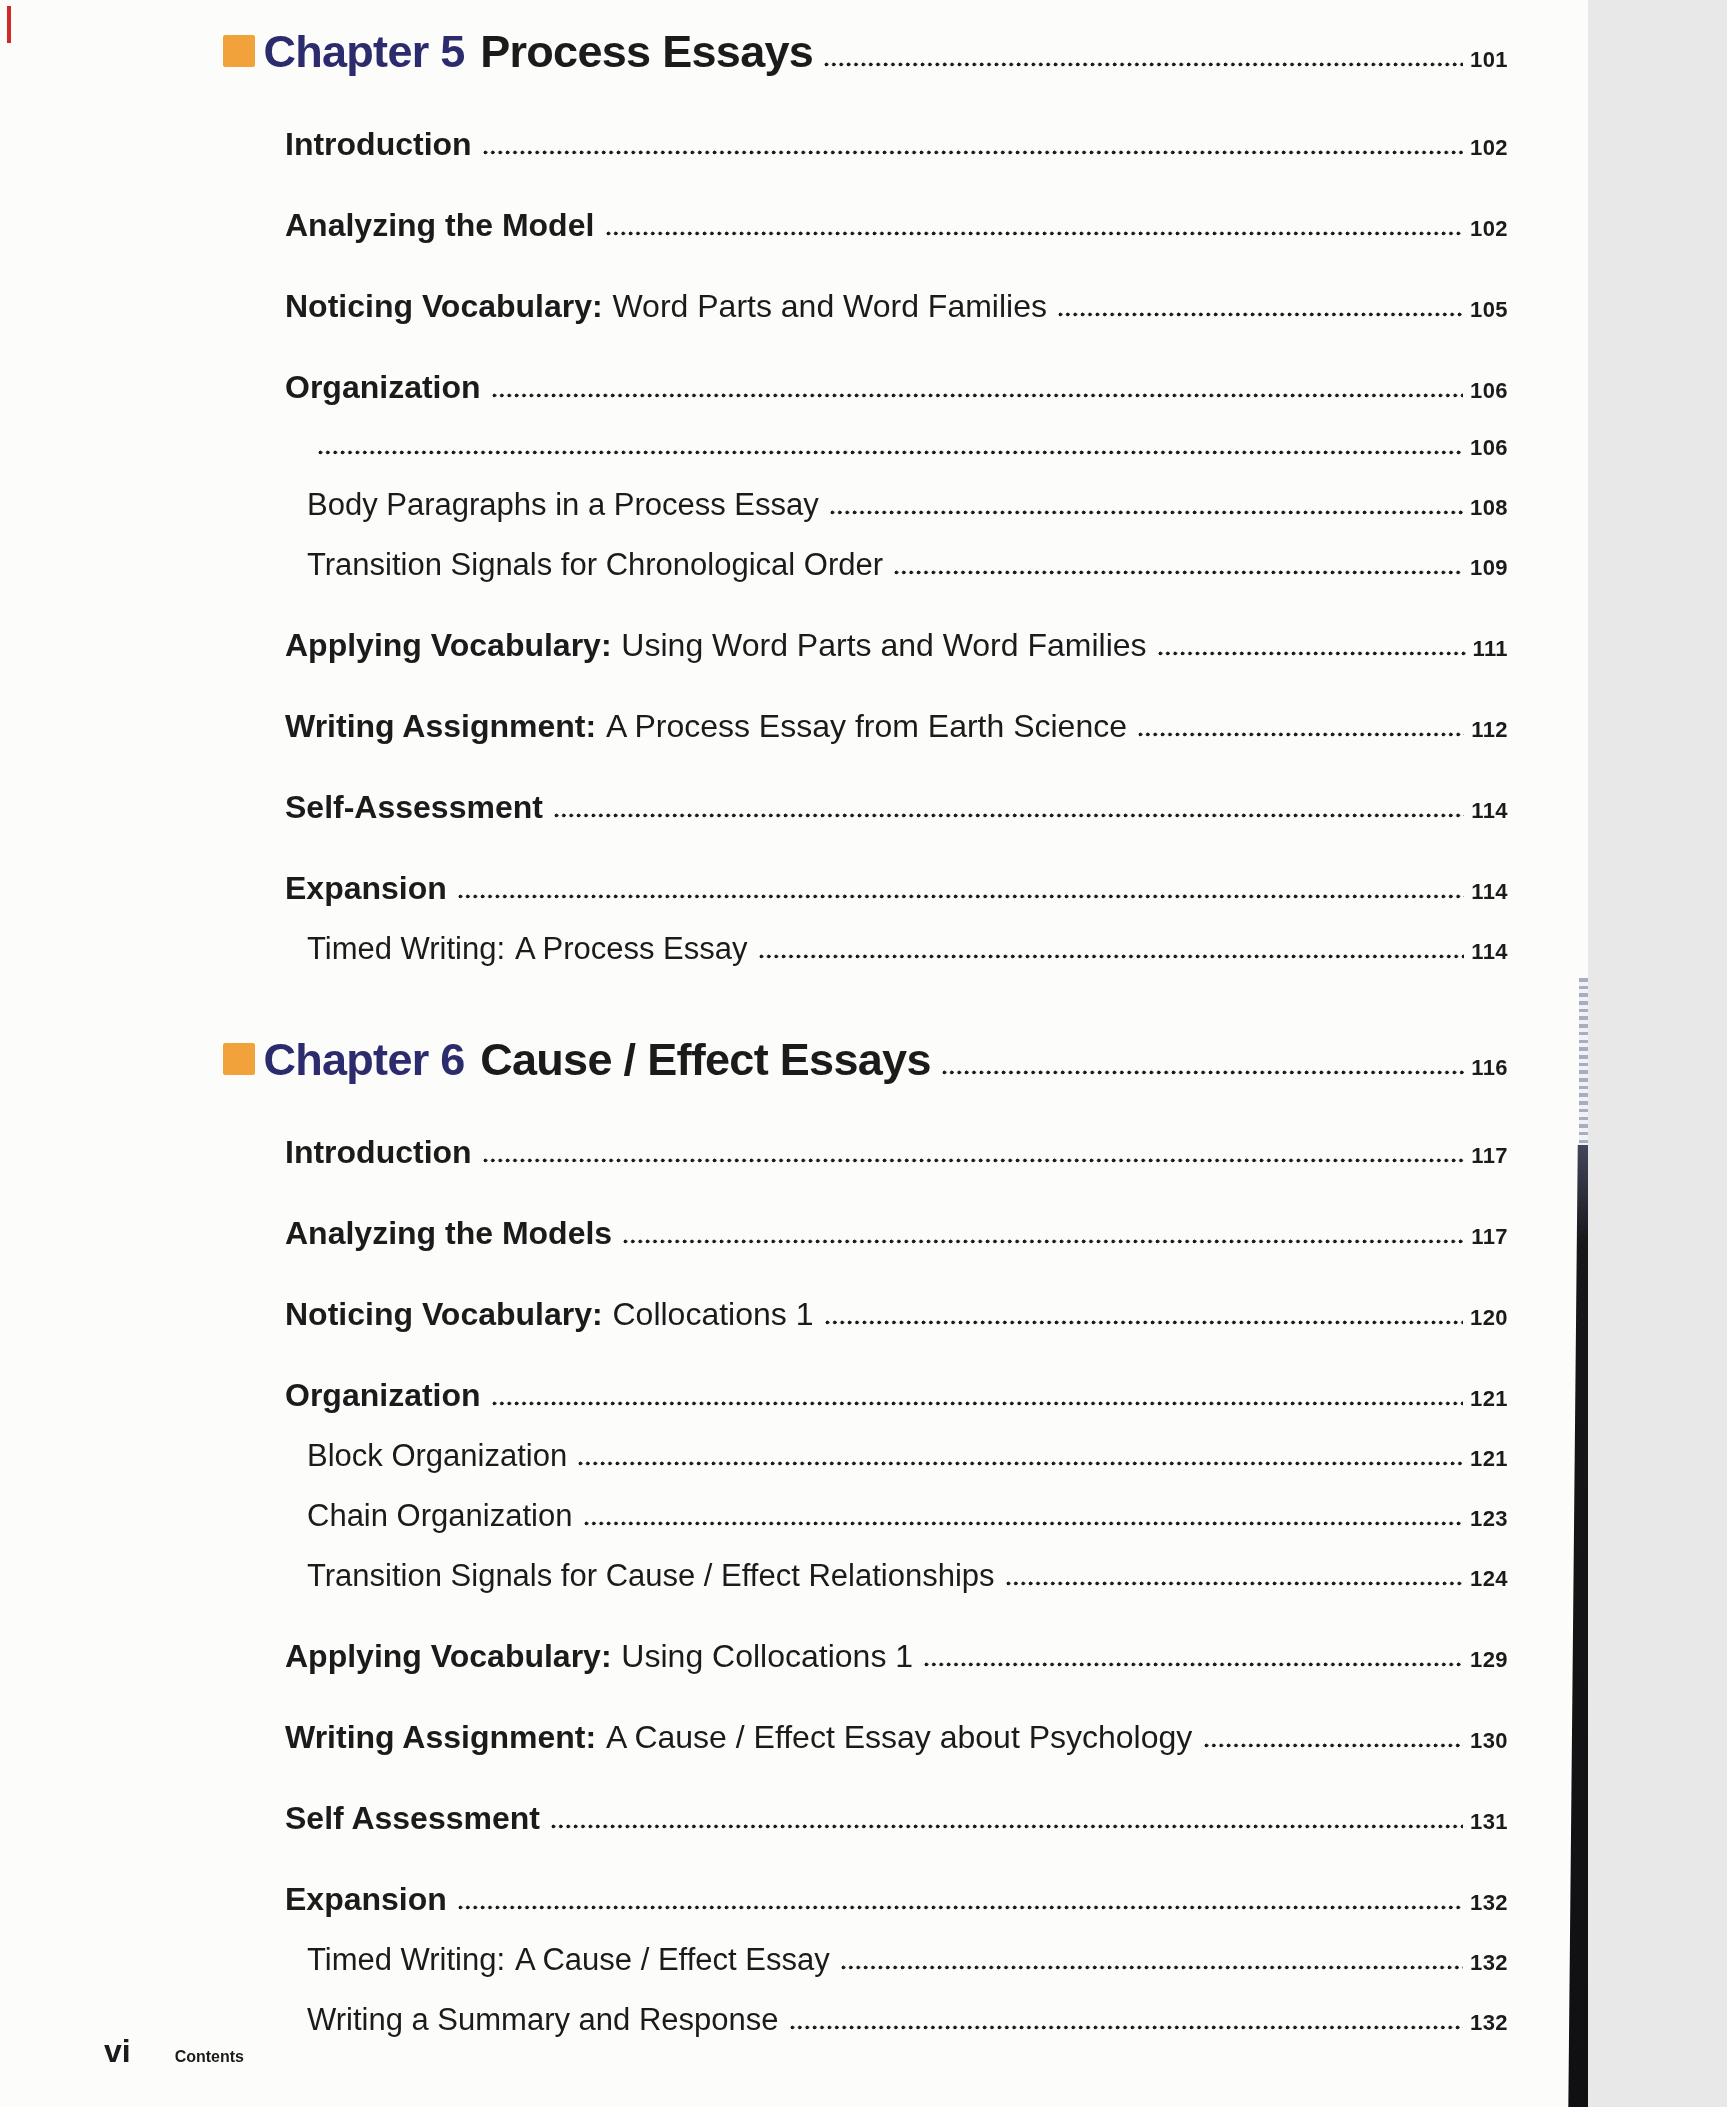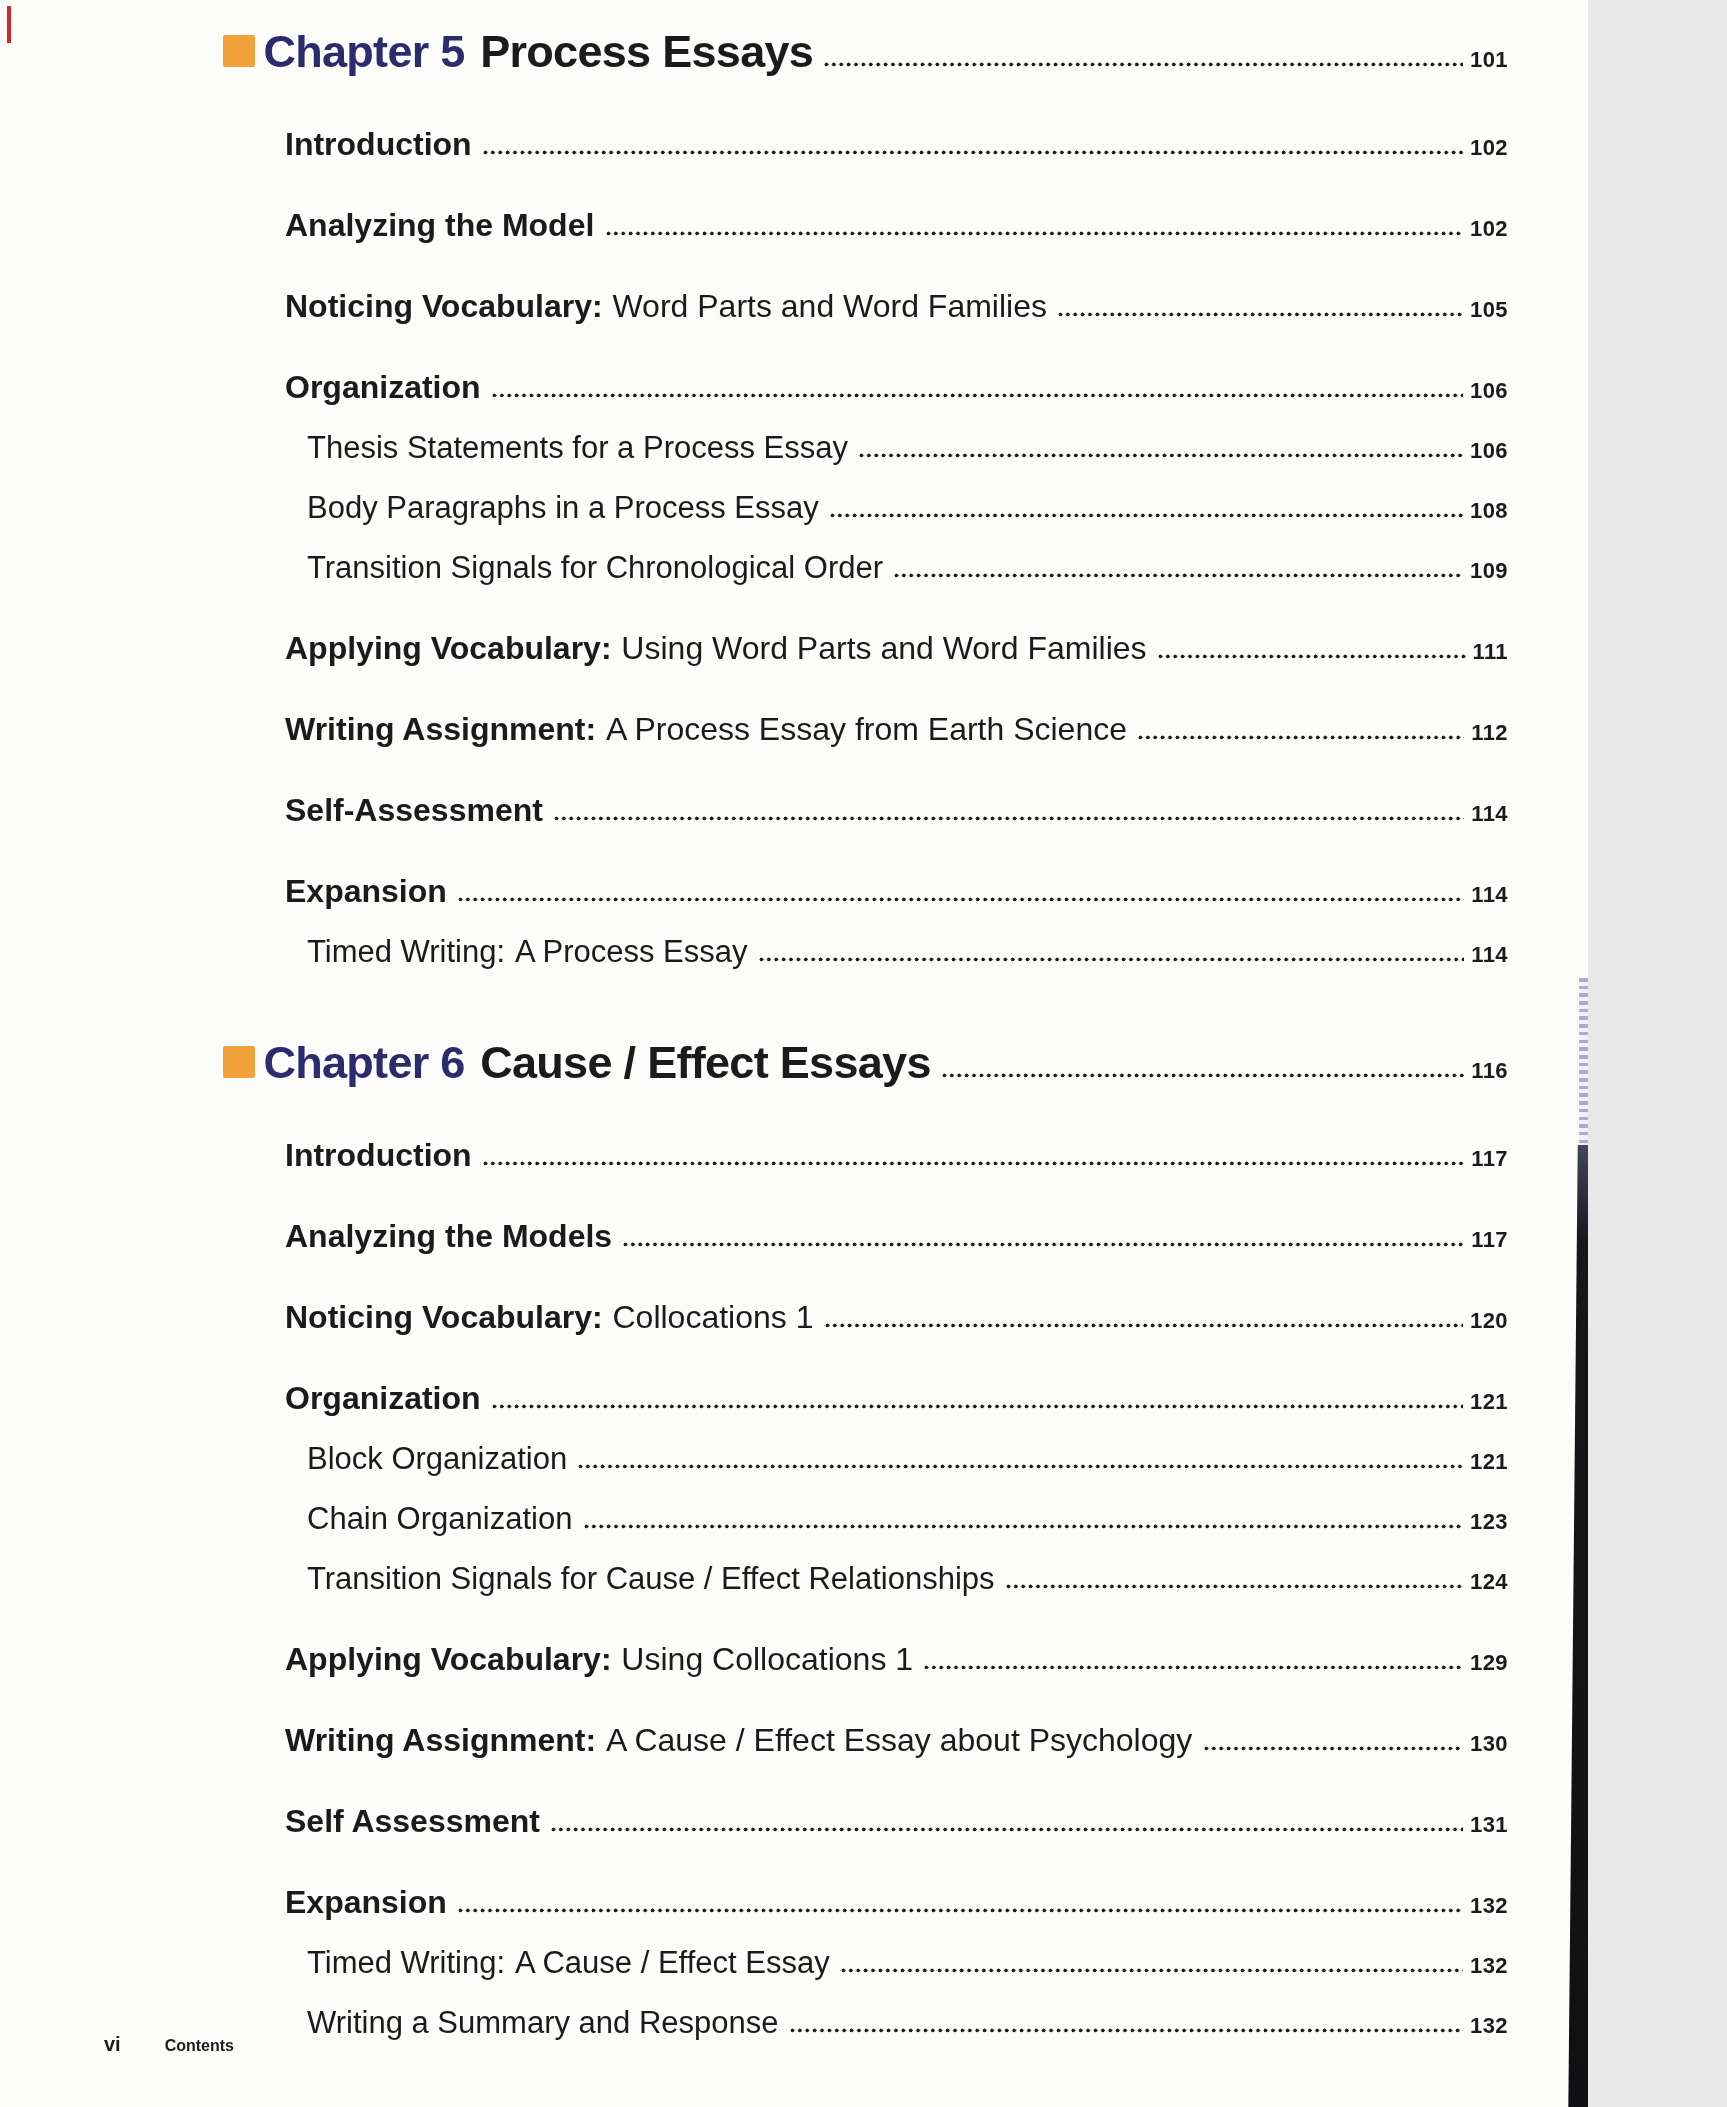--- a/index.html
+++ b/index.html
@@ -43,21 +43,21 @@
     flex:1; height:4.9px; margin:0 7px 0 11.2px;
     background-image: radial-gradient(circle at 2.4px 2.4px, #1a1a1a 1.7px, transparent 2.1px);
     background-size:7.4px 4.9px;
     background-repeat:repeat-x;
     background-position:left bottom;
   }
   .pagenum { font-size:22px; font-weight:700; white-space:nowrap; letter-spacing:0.4px; }
 
   
   .footer { position:absolute; left:104px; top:2033px; display:flex; align-items:baseline; }
-  .folio { font-size:20px; font-weight:700;text-align:center; }
+  .folio { font-size:32px; font-weight:700;text-align:center; }
   .footer-title { font-size:16px; font-weight:600; margin-left:44px; }
 
   
   .red-mark { position:absolute; left:7px; top:5.6px; width:4.2px; height:37px; background:#d02a26; }
   .edge-fade {
     position:absolute; right:0; top:978px; width:9px; height:190px; opacity:.75;
     background:repeating-linear-gradient(180deg, #8f93ad 0 3.5px, #eceef5 3.5px 7.7px);
   }
   .edge-band {
     position:absolute; right:0; top:1145px; width:19.7px; height:963px;
@@ -101,21 +101,20 @@
   </div>
 
   <div class="row entry-row level-1">
     <span class="entry-label">Organization</span>
 
     <span class="leader"></span>
     <span class="pagenum">106</span>
   </div>
 
   <div class="row entry-row level-2">
-    <span class="entry-label">Thesis Statements for a Process Essay</span>
 
     <span class="leader"></span>
     <span class="pagenum">106</span>
   </div>
 
   <div class="row entry-row level-2">
     <span class="entry-label">Body Paragraphs in a Process Essay</span>
 
     <span class="leader"></span>
     <span class="pagenum">108</span>

